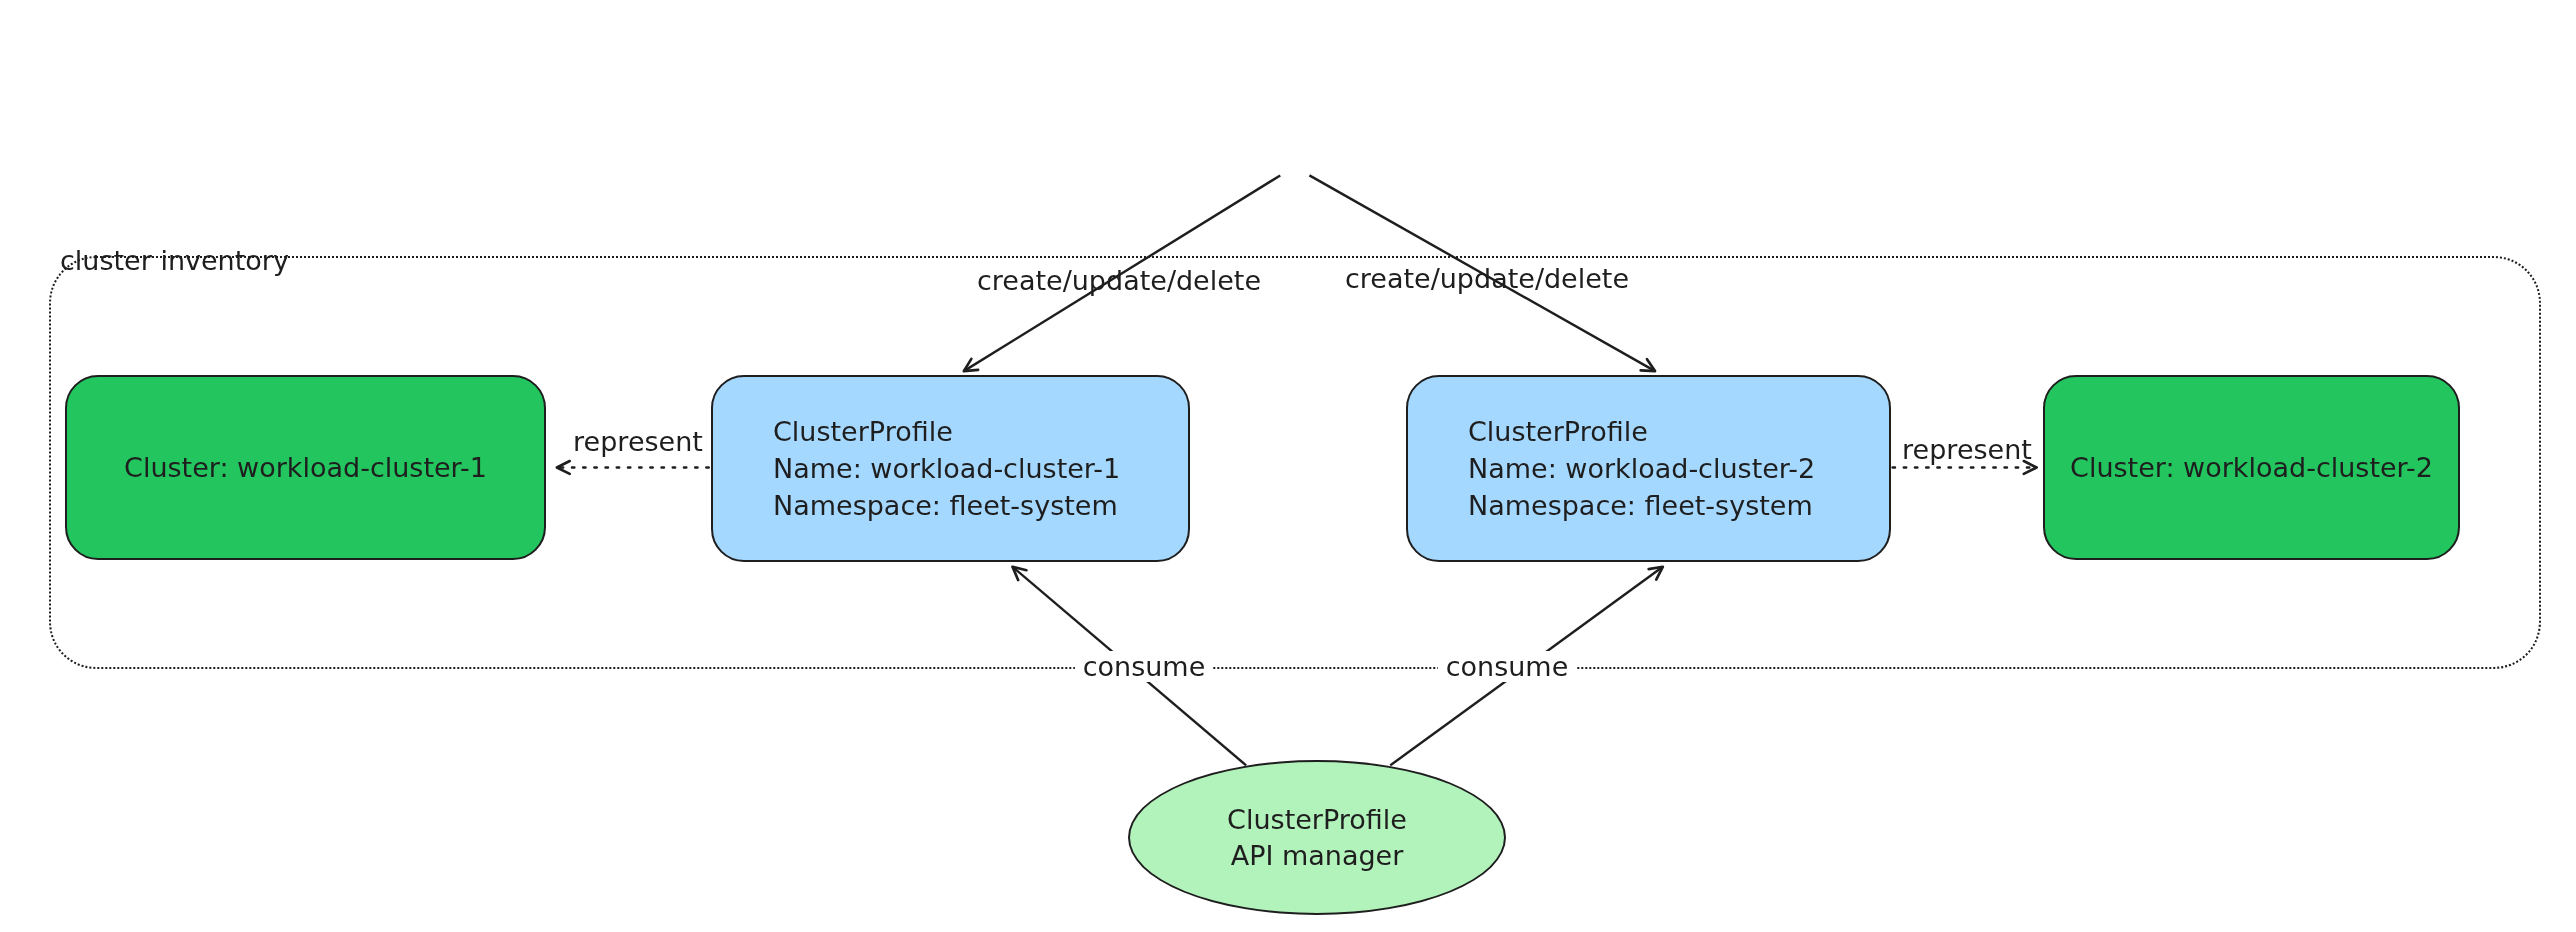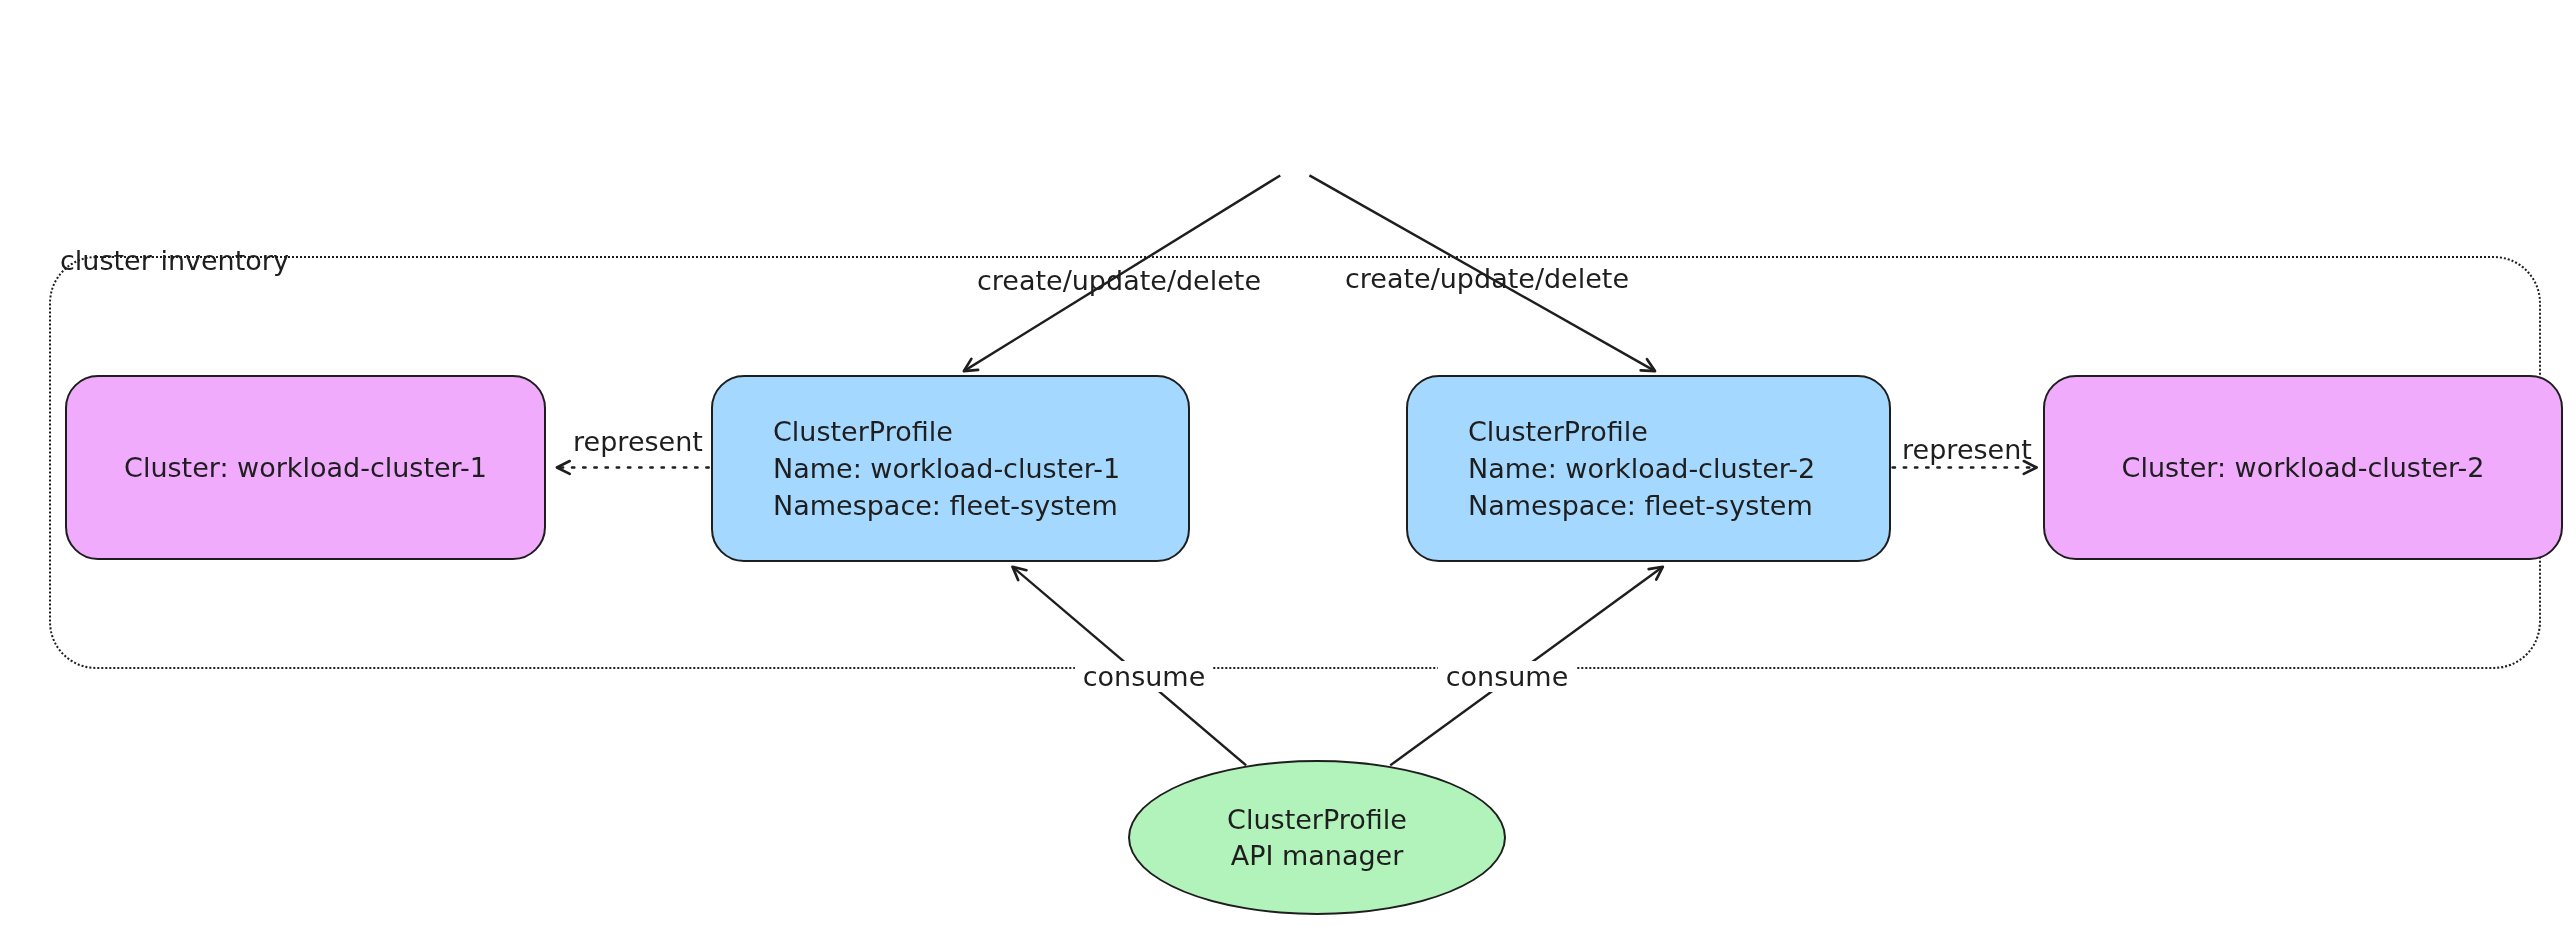--- a/index.html
+++ b/index.html
@@ -26,30 +26,30 @@
     flex-direction: column;
     align-items: center;
     justify-content: center;
     font-size: 27px;
     line-height: 37px;
     text-align: center;
   }
   .rect { border-radius: 33px; }
   .ellipse { border-radius: 50%; }
   .fill-green  { background: #b2f2bb; }
-  .fill-yellow { background: #f0abfc; }
+  .fill-yellow { background: #22c55e; }
   .fill-blue   { background: #a5d8ff; }
 
   .node-cluster-manager { left: 1108px; top: 26px;  width: 367px; height: 146px; }
   .node-api-consumer    { left: 1128px; top: 760px; width: 378px; height: 155px; line-height: 36px; }
 
   .node-cluster-1 { left: 65px;   top: 375px; width: 481px; height: 185px; }
   .node-profile-1 { left: 711px;  top: 375px; width: 479px; height: 187px; align-items: flex-start; text-align: left; padding-left: 60px; }
   .node-profile-2 { left: 1406px; top: 375px; width: 485px; height: 187px; align-items: flex-start; text-align: left; padding-left: 60px; }
-  .node-cluster-2 { left: 2043px; top: 375px; width: 520px; height: 185px; }
+  .node-cluster-2 { left: 2043px; top: 375px; width: 417px; height: 185px; }
 
   .inventory-boundary {
     position: absolute;
     left: 49px; top: 256px;
     width: 2492px; height: 413px;
     box-sizing: border-box;
     border: 2.9px dotted #1e1e1e;
     border-radius: 47px;
     background: transparent;
   }
@@ -62,21 +62,20 @@
 
   .edge-label {
     position: absolute;
     transform: translateX(-50%);
     font-size: 27px;
     white-space: nowrap;
   }
   .edge-label.on-border {
     background: #ffffff;
     padding: 0 7.8px;
-    margin-top: 10px;
   }
   .lbl-create-left  { left: 1119px; top: 265px; }
   .lbl-create-right { left: 1487px; top: 263px; }
   .lbl-represent-left  { left: 638px;  top: 426px; }
   .lbl-represent-right { left: 1967px; top: 434px; }
   .lbl-consume-left  { left: 1144px; top: 651px; }
   .lbl-consume-right { left: 1507px; top: 651px; }
 </style>
 </head>
 <body>

